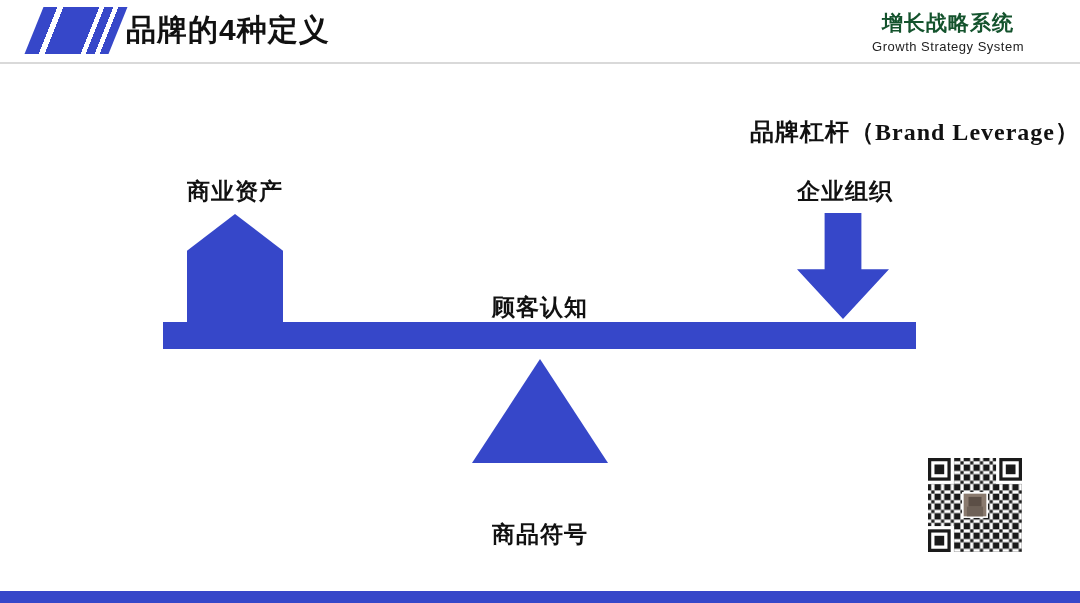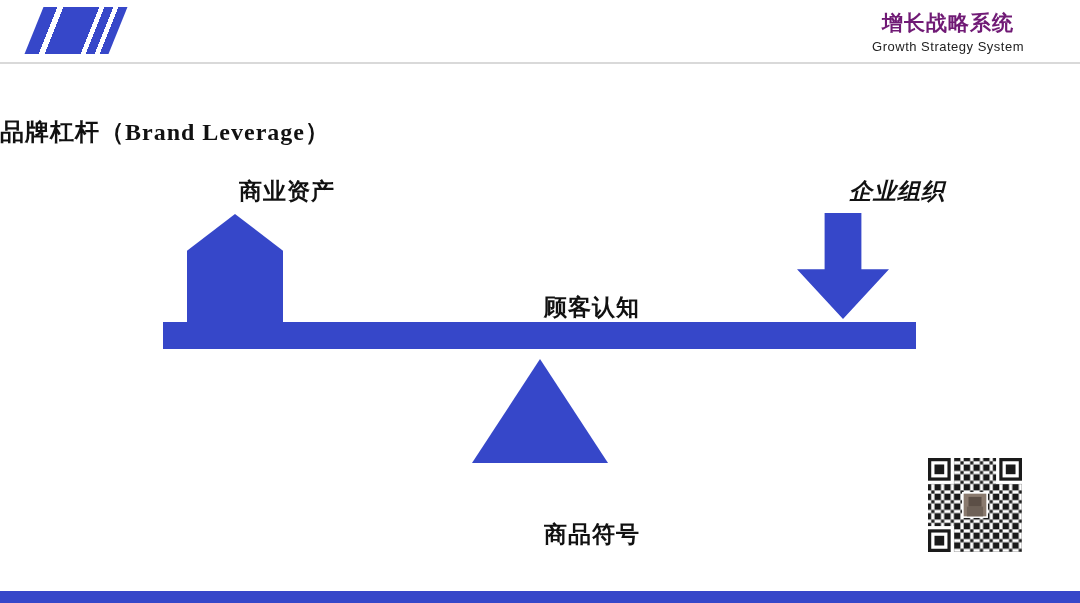--- a/index.html
+++ b/index.html
@@ -30,42 +30,42 @@
     position:absolute;left:126px;top:10px;
     font-size:30px;font-weight:900;color:#111111;
     letter-spacing:1px;
     font-family:"Liberation Sans", sans-serif;
   }
   .brand{
     position:absolute;right:56px;top:9px;
     display:flex;flex-direction:column;align-items:center;
   }
   .brand-cn{
-    font-size:21px;font-weight:900;color:#701a75;letter-spacing:1px;
+    font-size:21px;font-weight:900;color:#14532d;letter-spacing:1px;
   }
   .brand-en{
     font-size:13px;color:#222222;margin-top:2px;letter-spacing:0.5px;
   }
   
   .diagram-title{
     position:absolute;left:0;top:116px;width:1080px;
-    text-align:left;
+    text-align:right;
     font-size:24px;font-weight:bold;color:#111111;
     font-family:"Liberation Serif", serif;
     letter-spacing:1px;
   }
   .lbl{
     position:absolute;
     font-size:23px;font-weight:bold;color:#111111;
     font-family:"Liberation Serif", serif;
     letter-spacing:1px;
-    text-align:right;
+    text-align:center;
   }
   .lbl-left{left:135px;top:176px;width:200px;}
-  .lbl-right{left:745px;top:176px;width:200px;font-style:italic;}
+  .lbl-right{left:745px;top:176px;width:200px;}
   .lbl-beam{left:440px;top:292px;width:200px;}
   .lbl-fulcrum{left:440px;top:476px;width:200px;margin-top:43px;}
   .shape{position:absolute;background:#3647c9;}
   .house{
     left:187px;top:214px;width:96px;height:108px;
     clip-path:polygon(50% 0, 100% 34%, 100% 100%, 0 100%, 0 34%);
   }
   .arrow-down{
     left:797px;top:213px;width:92px;height:106px;
     clip-path:polygon(30% 0, 70% 0, 70% 53%, 100% 53%, 50% 100%, 0 53%, 30% 53%);
@@ -88,20 +88,21 @@
     background:#3647c9;
   }
 </style>
 </head>
 <body>
 
 <div class="slide">
 
   <div class="header">
     <div class="deco-stripes"></div>
+    <div class="header-title">品牌的4种定义</div>
     <div class="brand">
       <div class="brand-cn">增长战略系统</div>
       <div class="brand-en">Growth Strategy System</div>
     </div>
   </div>
 
   <div class="diagram-title">品牌杠杆（Brand Leverage）</div>
 
   <div class="lbl lbl-left">商业资产</div>
   <div class="lbl lbl-right">企业组织</div>

